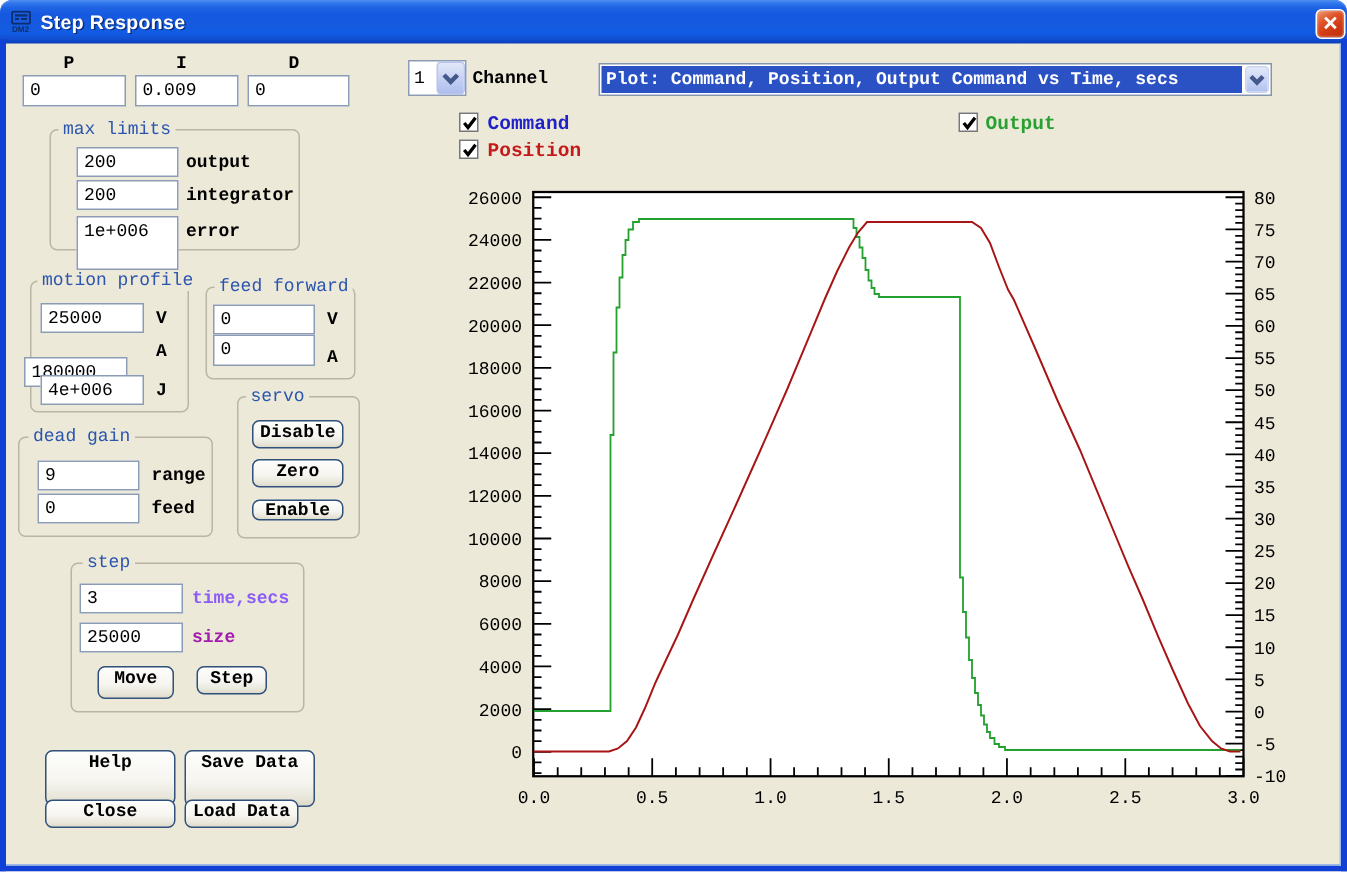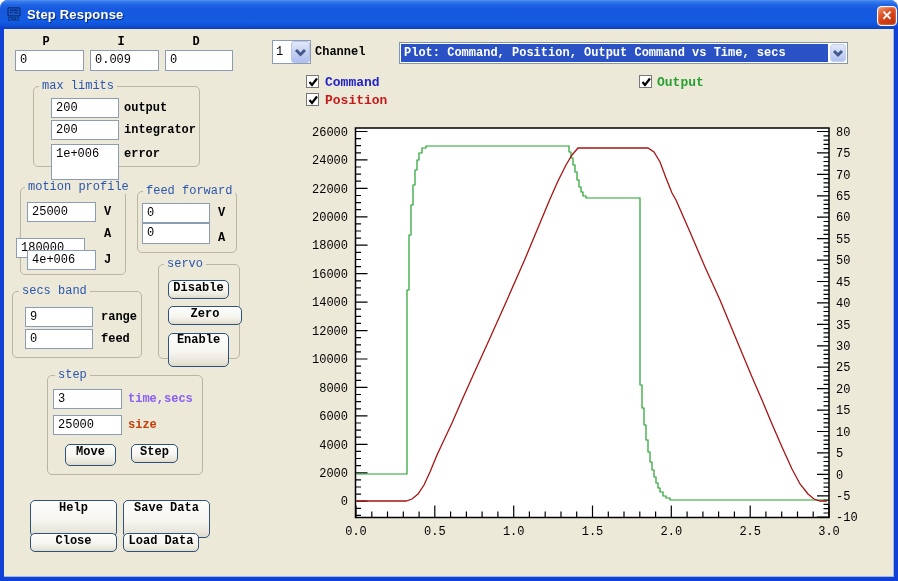--- a/index.html
+++ b/index.html
@@ -99,34 +99,34 @@
 <div class="lb" style="left:104px;top:253px;color:#000;">J</div>
 <div class="gb" style="left:137px;top:191px;width:100px;height:62px;"></div>
 <div class="lg" style="left:143px;top:184px;">feed forward</div>
 <div class="ed" style="left:142px;top:203px;width:68px;height:20px;line-height:18px;font-size:12px;">0</div>
 <div class="ed" style="left:142px;top:223px;width:68px;height:21px;line-height:19px;font-size:12px;">0</div>
 <div class="lb" style="left:218px;top:206px;color:#000;">V</div>
 <div class="lb" style="left:218px;top:231px;color:#000;">A</div>
 <div class="gb" style="left:158px;top:264px;width:82px;height:95px;"></div>
 <div class="lg" style="left:164px;top:257px;">servo</div>
 <div class="btn" style="left:168px;top:280px;width:61px;height:19px;line-height:14px;">Disable</div>
-<div class="btn" style="left:168px;top:306px;width:74px;height:19px;line-height:14px;">Zero</div>
-<div class="btn" style="left:168px;top:333px;width:61px;height:34px;line-height:13px;">Enable</div>
+<div class="btn" style="left:168px;top:306px;width:61px;height:19px;line-height:14px;">Zero</div>
+<div class="btn" style="left:168px;top:333px;width:61px;height:14px;line-height:13px;">Enable</div>
 <div class="gb" style="left:12px;top:291px;width:130px;height:67px;"></div>
-<div class="lg" style="left:19px;top:284px;">secs band</div>
+<div class="lg" style="left:19px;top:284px;">dead gain</div>
 <div class="ed" style="left:25px;top:307px;width:68px;height:20px;line-height:18px;font-size:12px;">9</div>
 <div class="ed" style="left:25px;top:329px;width:68px;height:20px;line-height:18px;font-size:12px;">0</div>
 <div class="lb" style="left:101px;top:310px;color:#000;">range</div>
 <div class="lb" style="left:101px;top:332px;color:#000;">feed</div>
 <div class="gb" style="left:47px;top:375px;width:156px;height:100px;"></div>
 <div class="lg" style="left:55px;top:368px;">step</div>
 <div class="ed" style="left:53px;top:389px;width:69px;height:20px;line-height:18px;font-size:12px;">3</div>
 <div class="ed" style="left:53px;top:415px;width:69px;height:20px;line-height:18px;font-size:12px;">25000</div>
 <div class="lb" style="left:128px;top:392px;color:#8b5cf6;">time,secs</div>
-<div class="lb" style="left:128px;top:418px;color:#c2410c;">size</div>
+<div class="lb" style="left:128px;top:418px;color:#a21caf;">size</div>
 <div class="btn" style="left:65px;top:444px;width:51px;height:22px;line-height:14px;">Move</div>
 <div class="btn" style="left:131px;top:444px;width:47px;height:19px;line-height:14px;">Step</div>
 <div class="btn" style="left:30px;top:500px;width:87px;height:37px;line-height:15px;">Help</div>
 <div class="btn" style="left:123px;top:500px;width:87px;height:38px;line-height:15px;">Save Data</div>
 <div class="btn" style="left:30px;top:533px;width:87px;height:19px;line-height:14px;">Close</div>
 <div class="btn" style="left:123px;top:533px;width:76px;height:19px;line-height:14px;">Load Data</div>
 <svg style="position:absolute;left:0;top:0;" width="898" height="581" viewBox="0 0 898 581">
     <rect x="355.5" y="128.0" width="473.5" height="389.5" fill="#fff" stroke="#000" stroke-width="1.5"></rect>
     <path d="M355.5 501.2 L367.5 501.2 M355.5 472.8 L367.5 472.8 M355.5 444.3 L367.5 444.3 M355.5 415.9 L367.5 415.9 M355.5 387.4 L367.5 387.4 M355.5 359.0 L367.5 359.0 M355.5 330.6 L367.5 330.6 M355.5 302.1 L367.5 302.1 M355.5 273.7 L367.5 273.7 M355.5 245.2 L367.5 245.2 M355.5 216.8 L367.5 216.8 M355.5 188.4 L367.5 188.4 M355.5 159.9 L367.5 159.9 M355.5 131.5 L367.5 131.5 M355.5 494.1 L361.0 494.1 M355.5 487.0 L361.0 487.0 M355.5 479.9 L361.0 479.9 M355.5 465.6 L361.0 465.6 M355.5 458.5 L361.0 458.5 M355.5 451.4 L361.0 451.4 M355.5 437.2 L361.0 437.2 M355.5 430.1 L361.0 430.1 M355.5 423.0 L361.0 423.0 M355.5 408.8 L361.0 408.8 M355.5 401.7 L361.0 401.7 M355.5 394.5 L361.0 394.5 M355.5 380.3 L361.0 380.3 M355.5 373.2 L361.0 373.2 M355.5 366.1 L361.0 366.1 M355.5 351.9 L361.0 351.9 M355.5 344.8 L361.0 344.8 M355.5 337.7 L361.0 337.7 M355.5 323.4 L361.0 323.4 M355.5 316.3 L361.0 316.3 M355.5 309.2 L361.0 309.2 M355.5 295.0 L361.0 295.0 M355.5 287.9 L361.0 287.9 M355.5 280.8 L361.0 280.8 M355.5 266.6 L361.0 266.6 M355.5 259.5 L361.0 259.5 M355.5 252.3 L361.0 252.3 M355.5 238.1 L361.0 238.1 M355.5 231.0 L361.0 231.0 M355.5 223.9 L361.0 223.9 M355.5 209.7 L361.0 209.7 M355.5 202.6 L361.0 202.6 M355.5 195.5 L361.0 195.5 M355.5 181.2 L361.0 181.2 M355.5 174.1 L361.0 174.1 M355.5 167.0 L361.0 167.0 M355.5 152.8 L361.0 152.8 M355.5 145.7 L361.0 145.7 M355.5 138.6 L361.0 138.6 M355.5 508.3 L361.0 508.3 M355.5 515.4 L361.0 515.4 M829.0 517.2 L817.0 517.2 M829.0 495.8 L817.0 495.8 M829.0 474.4 L817.0 474.4 M829.0 452.9 L817.0 452.9 M829.0 431.5 L817.0 431.5 M829.0 410.1 L817.0 410.1 M829.0 388.7 L817.0 388.7 M829.0 367.2 L817.0 367.2 M829.0 345.8 L817.0 345.8 M829.0 324.4 L817.0 324.4 M829.0 302.9 L817.0 302.9 M829.0 281.5 L817.0 281.5 M829.0 260.1 L817.0 260.1 M829.0 238.7 L817.0 238.7 M829.0 217.2 L817.0 217.2 M829.0 195.8 L817.0 195.8 M829.0 174.4 L817.0 174.4 M829.0 152.9 L817.0 152.9 M829.0 131.5 L817.0 131.5 M829.0 513.0 L823.5 513.0 M829.0 508.7 L823.5 508.7 M829.0 504.4 L823.5 504.4 M829.0 500.1 L823.5 500.1 M829.0 491.5 L823.5 491.5 M829.0 487.2 L823.5 487.2 M829.0 483.0 L823.5 483.0 M829.0 478.7 L823.5 478.7 M829.0 470.1 L823.5 470.1 M829.0 465.8 L823.5 465.8 M829.0 461.5 L823.5 461.5 M829.0 457.2 L823.5 457.2 M829.0 448.7 L823.5 448.7 M829.0 444.4 L823.5 444.4 M829.0 440.1 L823.5 440.1 M829.0 435.8 L823.5 435.8 M829.0 427.2 L823.5 427.2 M829.0 422.9 L823.5 422.9 M829.0 418.7 L823.5 418.7 M829.0 414.4 L823.5 414.4 M829.0 405.8 L823.5 405.8 M829.0 401.5 L823.5 401.5 M829.0 397.2 L823.5 397.2 M829.0 392.9 L823.5 392.9 M829.0 384.4 L823.5 384.4 M829.0 380.1 L823.5 380.1 M829.0 375.8 L823.5 375.8 M829.0 371.5 L823.5 371.5 M829.0 362.9 L823.5 362.9 M829.0 358.7 L823.5 358.7 M829.0 354.4 L823.5 354.4 M829.0 350.1 L823.5 350.1 M829.0 341.5 L823.5 341.5 M829.0 337.2 L823.5 337.2 M829.0 332.9 L823.5 332.9 M829.0 328.7 L823.5 328.7 M829.0 320.1 L823.5 320.1 M829.0 315.8 L823.5 315.8 M829.0 311.5 L823.5 311.5 M829.0 307.2 L823.5 307.2 M829.0 298.7 L823.5 298.7 M829.0 294.4 L823.5 294.4 M829.0 290.1 L823.5 290.1 M829.0 285.8 L823.5 285.8 M829.0 277.2 L823.5 277.2 M829.0 272.9 L823.5 272.9 M829.0 268.7 L823.5 268.7 M829.0 264.4 L823.5 264.4 M829.0 255.8 L823.5 255.8 M829.0 251.5 L823.5 251.5 M829.0 247.2 L823.5 247.2 M829.0 242.9 L823.5 242.9 M829.0 234.4 L823.5 234.4 M829.0 230.1 L823.5 230.1 M829.0 225.8 L823.5 225.8 M829.0 221.5 L823.5 221.5 M829.0 212.9 L823.5 212.9 M829.0 208.6 L823.5 208.6 M829.0 204.4 L823.5 204.4 M829.0 200.1 L823.5 200.1 M829.0 191.5 L823.5 191.5 M829.0 187.2 L823.5 187.2 M829.0 182.9 L823.5 182.9 M829.0 178.6 L823.5 178.6 M829.0 170.1 L823.5 170.1 M829.0 165.8 L823.5 165.8 M829.0 161.5 L823.5 161.5 M829.0 157.2 L823.5 157.2 M829.0 148.6 L823.5 148.6 M829.0 144.4 L823.5 144.4 M829.0 140.1 L823.5 140.1 M829.0 135.8 L823.5 135.8 M356.0 517.5 L356.0 505.5 M371.8 517.5 L371.8 511.5 M387.5 517.5 L387.5 511.5 M403.3 517.5 L403.3 511.5 M419.1 517.5 L419.1 511.5 M434.8 517.5 L434.8 505.5 M450.6 517.5 L450.6 511.5 M466.4 517.5 L466.4 511.5 M482.1 517.5 L482.1 511.5 M497.9 517.5 L497.9 511.5 M513.7 517.5 L513.7 505.5 M529.4 517.5 L529.4 511.5 M545.2 517.5 L545.2 511.5 M561.0 517.5 L561.0 511.5 M576.7 517.5 L576.7 511.5 M592.5 517.5 L592.5 505.5 M608.3 517.5 L608.3 511.5 M624.0 517.5 L624.0 511.5 M639.8 517.5 L639.8 511.5 M655.6 517.5 L655.6 511.5 M671.3 517.5 L671.3 505.5 M687.1 517.5 L687.1 511.5 M702.9 517.5 L702.9 511.5 M718.6 517.5 L718.6 511.5 M734.4 517.5 L734.4 511.5 M750.2 517.5 L750.2 505.5 M765.9 517.5 L765.9 511.5 M781.7 517.5 L781.7 511.5 M797.5 517.5 L797.5 511.5 M813.2 517.5 L813.2 511.5 M829.0 517.5 L829.0 505.5" stroke="#000" stroke-width="1.2" fill="none"></path>
     <text x="348.0" y="505.4" font-size="12" font-family="Liberation Mono" text-anchor="end" fill="#000">0</text>

